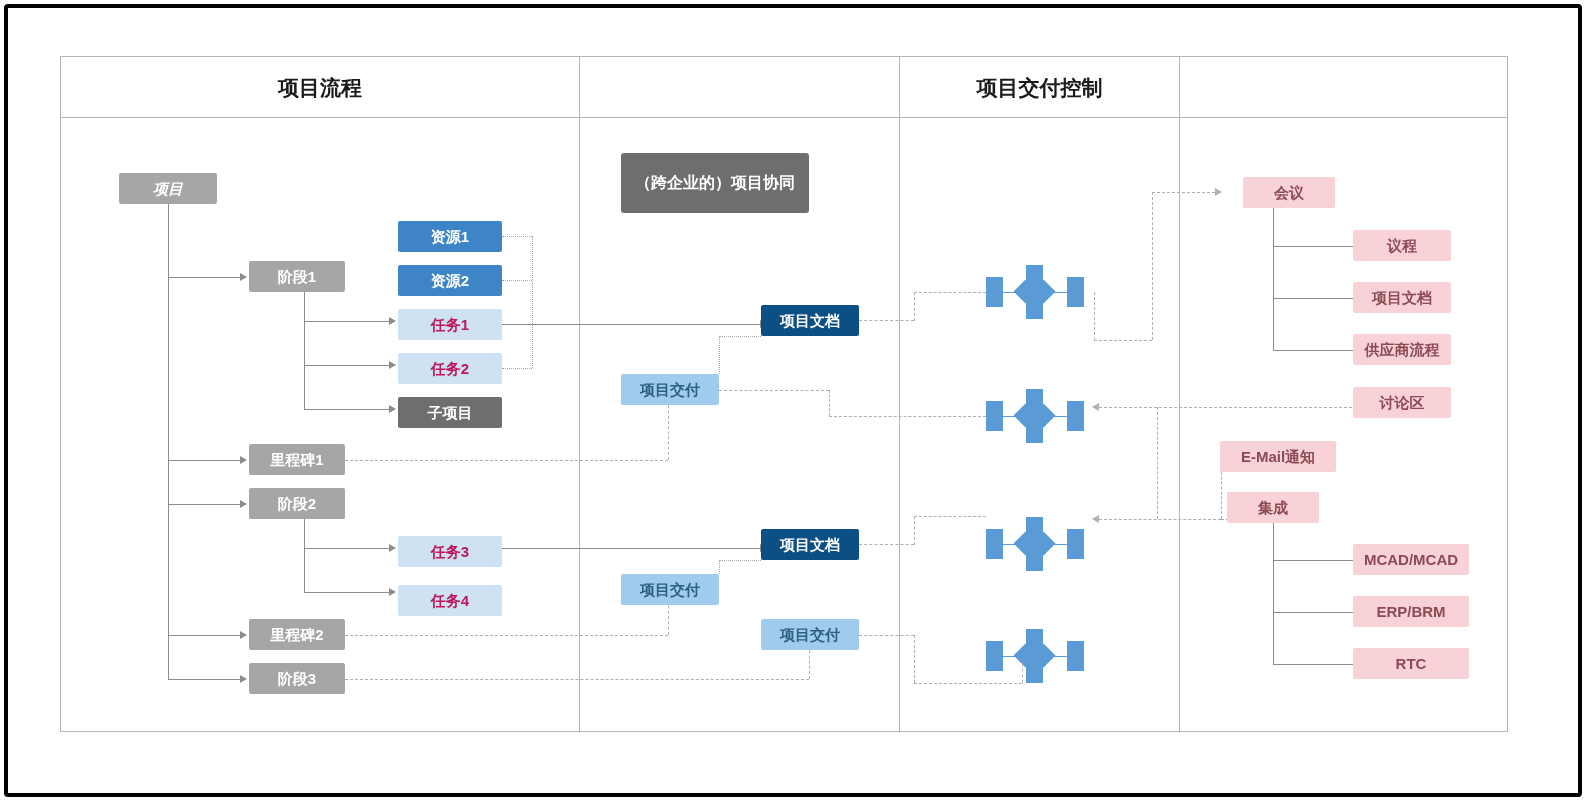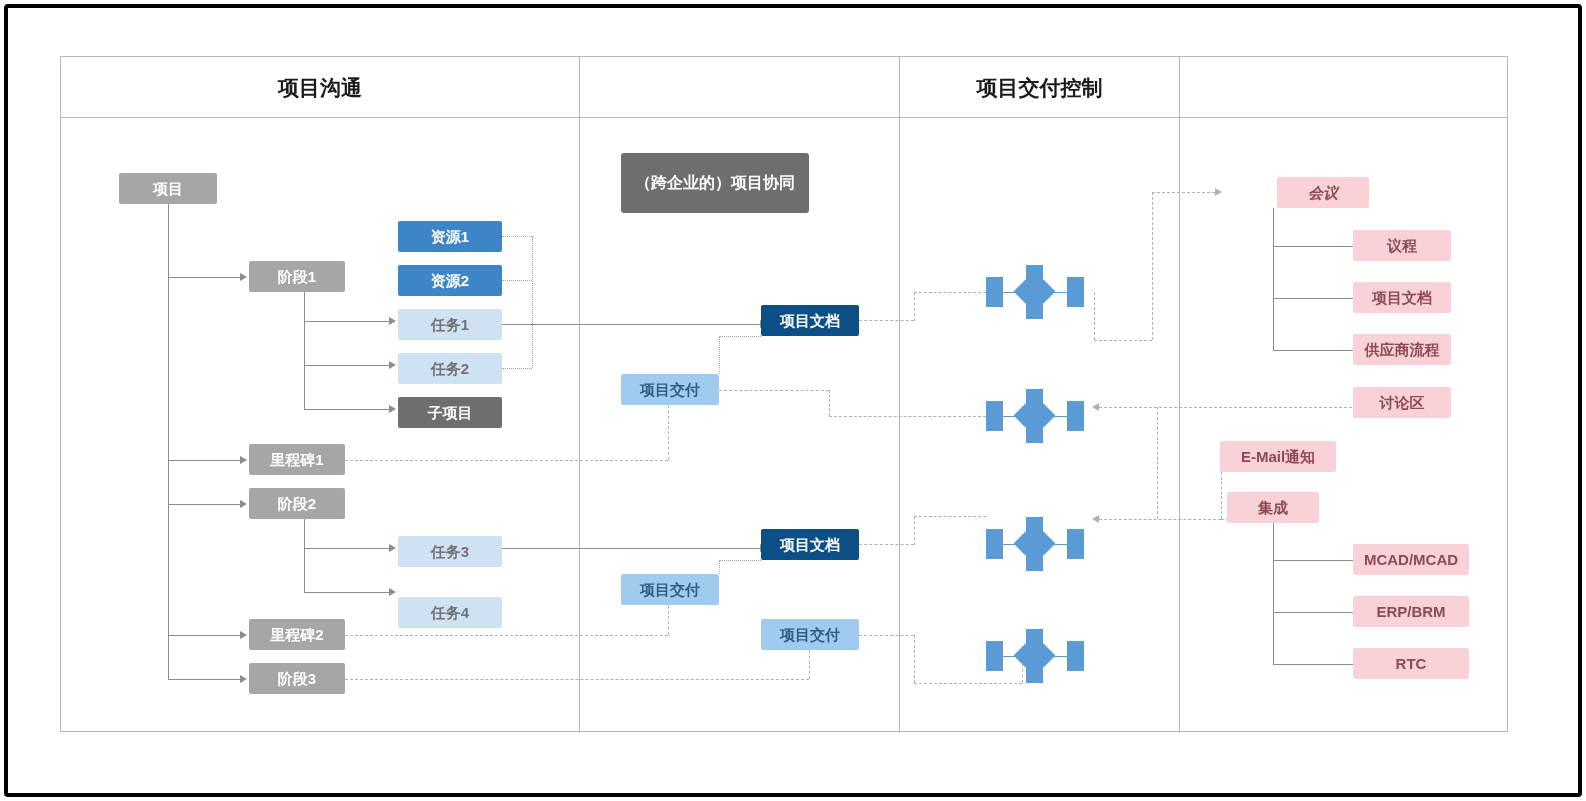--- a/index.html
+++ b/index.html
@@ -71,21 +71,21 @@
     font-size: 15px;
     font-weight: bold;
     border-radius: 2px;
     line-height: 16px;
     text-align: center;
     white-space: pre-line;
   }
   .n-grey { background: #a6a6a6; color: #ffffff; }
   .n-darkgrey { background: #6e6e6e; color: #ffffff; }
   .n-blue-med { background: #3d85c6; color: #ffffff; }
-  .n-blue-pale { background: #cfe2f3; color: #737373; }
+  .n-blue-pale { background: #cfe2f3; color: #be185d; }
   .n-blue-dark { background: #0b4f85; color: #ffffff; }
   .n-blue-light { background: #9fcbee; color: #2d5f80; }
   .n-pink { background: #f9d2d7; color: #8c4a52; }
   .n-title-box {
     font-size: 16px;
     font-weight: bold;
     border-radius: 3px;
   }
   
   .ln {
@@ -167,24 +167,24 @@
 <div id="canvas">
   <div id="outer-frame"></div>
 
   <div id="diagram">
 
     <div class="header-rule"></div>
     <div class="col-divider" style="left:518px;"></div>
     <div class="col-divider" style="left:838px;"></div>
     <div class="col-divider" style="left:1118px;"></div>
 
-    <div class="col-title" style="left:0;   width:518px;">项目沟通</div>
+    <div class="col-title" style="left:0;   width:518px;">项目流程</div>
     <div class="col-title" style="left:839px;width:279px;">项目交付控制</div>
 
-    <div class="node n-grey" style="left:58px; top:116px; width:98px; height:31px;">项目</div>
+    <div class="node n-grey" style="left:58px; top:116px; width:98px; height:31px;font-style:italic;">项目</div>
 
     <div class="ln ln-v" style="left:107px; top:147px; height:476px;"></div>
 
     <div class="ln ln-h" style="left:107px; top:220px; width:72px;"></div>
     <div class="arrow-r" style="left:179px; top:215.5px;"></div>
     <div class="ln ln-h" style="left:107px; top:403px; width:72px;"></div>
     <div class="arrow-r" style="left:179px; top:398.5px;"></div>
     <div class="ln ln-h" style="left:107px; top:447px; width:72px;"></div>
     <div class="arrow-r" style="left:179px; top:442.5px;"></div>
     <div class="ln ln-h" style="left:107px; top:578px; width:72px;"></div>
@@ -218,21 +218,21 @@
     <div class="dot-h" style="left:441px; top:311px; width:30px;"></div>
     <div class="dot-h" style="left:441px; top:267px; width:30px;"></div>
 
     <div class="ln ln-v" style="left:243px; top:462px; height:74px;"></div>
     <div class="ln ln-h" style="left:243px; top:491px; width:85px;"></div>
     <div class="arrow-r" style="left:328px; top:486.5px;"></div>
     <div class="ln ln-h" style="left:243px; top:535px; width:85px;"></div>
     <div class="arrow-r" style="left:328px; top:530.5px;"></div>
 
     <div class="node n-blue-pale" style="left:337px; top:479px; width:104px; height:31px;">任务3</div>
-    <div class="node n-blue-pale" style="left:337px; top:540px; width:104px; height:31px;">任务4</div>
+    <div class="node n-blue-pale" style="left:337px; top:528px; width:104px; height:31px;">任务4</div>
 
     <div class="ln ln-h" style="left:441px; top:267px; width:258px;"></div>
     <div class="arrow-r" style="left:699px; top:262.5px;"></div>
 
     <div class="ln ln-h" style="left:441px; top:491px; width:258px;"></div>
     <div class="arrow-r" style="left:699px; top:486.5px;"></div>
 
     <div class="dash-h" style="left:284px; top:403px; width:323px;"></div>
     <div class="dash-v" style="left:607px; top:333px; height:70px;"></div>
 
@@ -324,21 +324,21 @@
     <div class="dash-v" style="left:1096px; top:350px; height:112px;"></div>
 
     <div class="dash-h" style="left:1038px; top:462px; width:122px;"></div>
     <div class="arrow-l-d" style="left:1031px; top:457.5px;"></div>
     <div class="dash-v" style="left:1160px; top:405px; height:57px;"></div>
     <div class="dash-h" style="left:1160px; top:405px; width:38px;"></div>
     <div class="arrow-r-d" style="left:1198px; top:400.5px;"></div>
     <div class="dash-h" style="left:1160px; top:462px; width:38px;"></div>
     <div class="arrow-r-d" style="left:1198px; top:457.5px;"></div>
 
-    <div class="node n-pink" style="left:1216px; top:120px; width:92px; height:31px;font-style:italic;">会议</div>
+    <div class="node n-pink" style="left:1182px; top:120px; width:92px; height:31px;">会议</div>
     <div class="node n-pink" style="left:1292px; top:173px; width:98px; height:31px;">议程</div>
     <div class="node n-pink" style="left:1292px; top:225px; width:98px; height:31px;">项目文档</div>
     <div class="node n-pink" style="left:1292px; top:277px; width:98px; height:31px;">供应商流程</div>
 
     <div class="ln ln-v" style="left:1212px; top:151px; height:142px;"></div>
     <div class="ln ln-h" style="left:1212px; top:189px; width:80px;"></div>
     <div class="ln ln-h" style="left:1212px; top:241px; width:80px;"></div>
     <div class="ln ln-h" style="left:1212px; top:293px; width:80px;"></div>
 
     <div class="node n-pink" style="left:1292px; top:330px; width:98px; height:31px;">讨论区</div>

